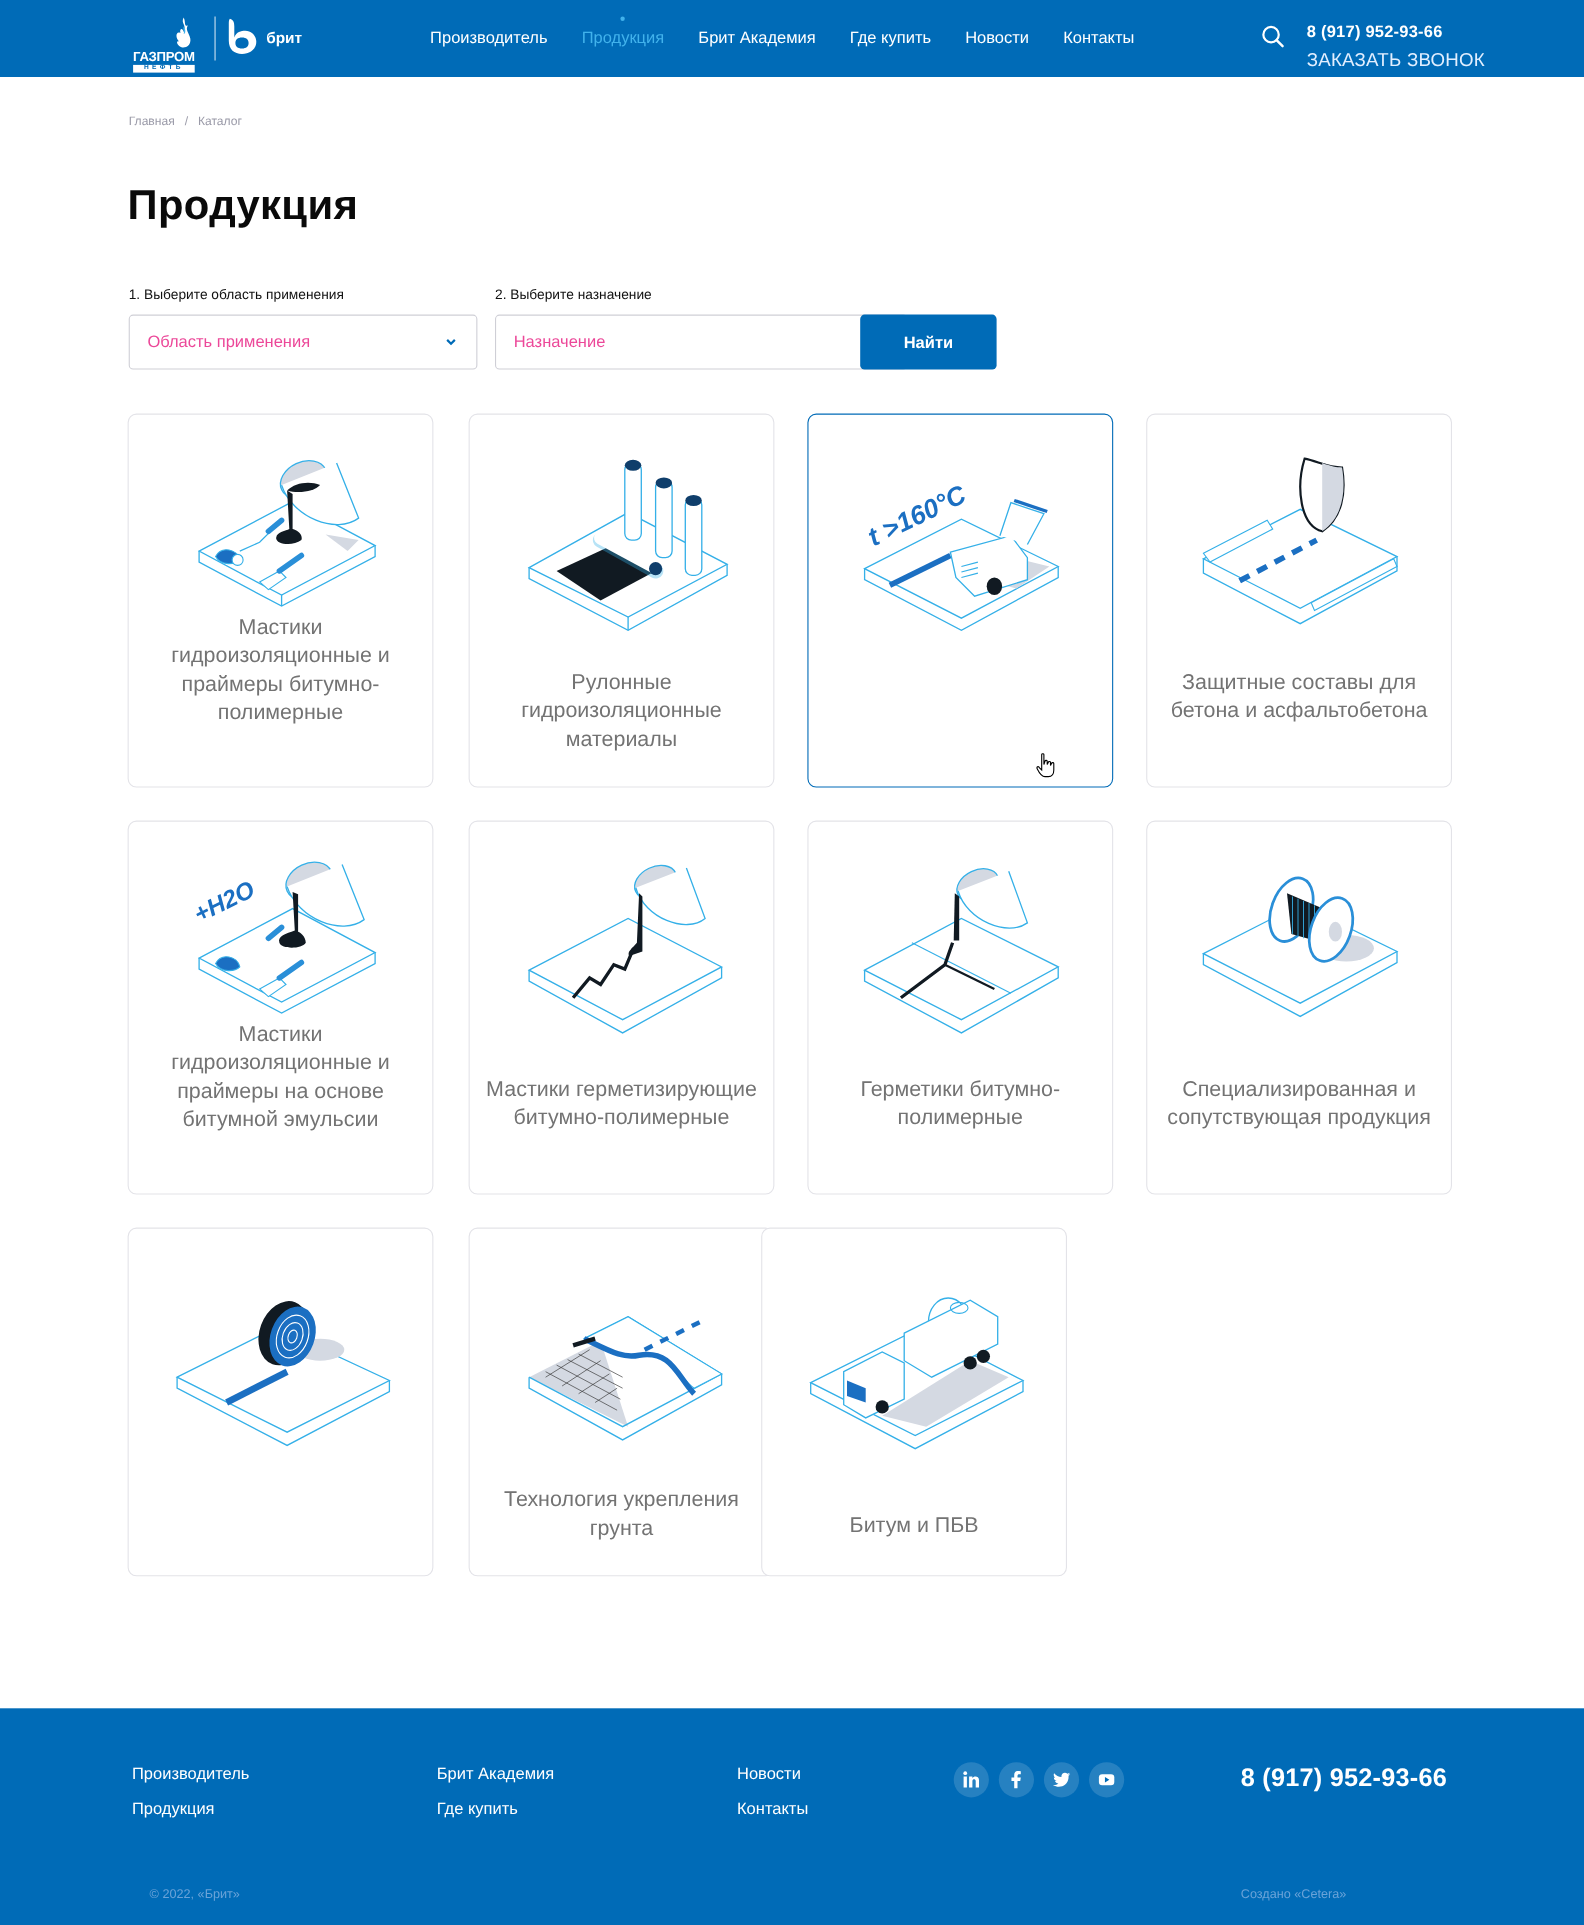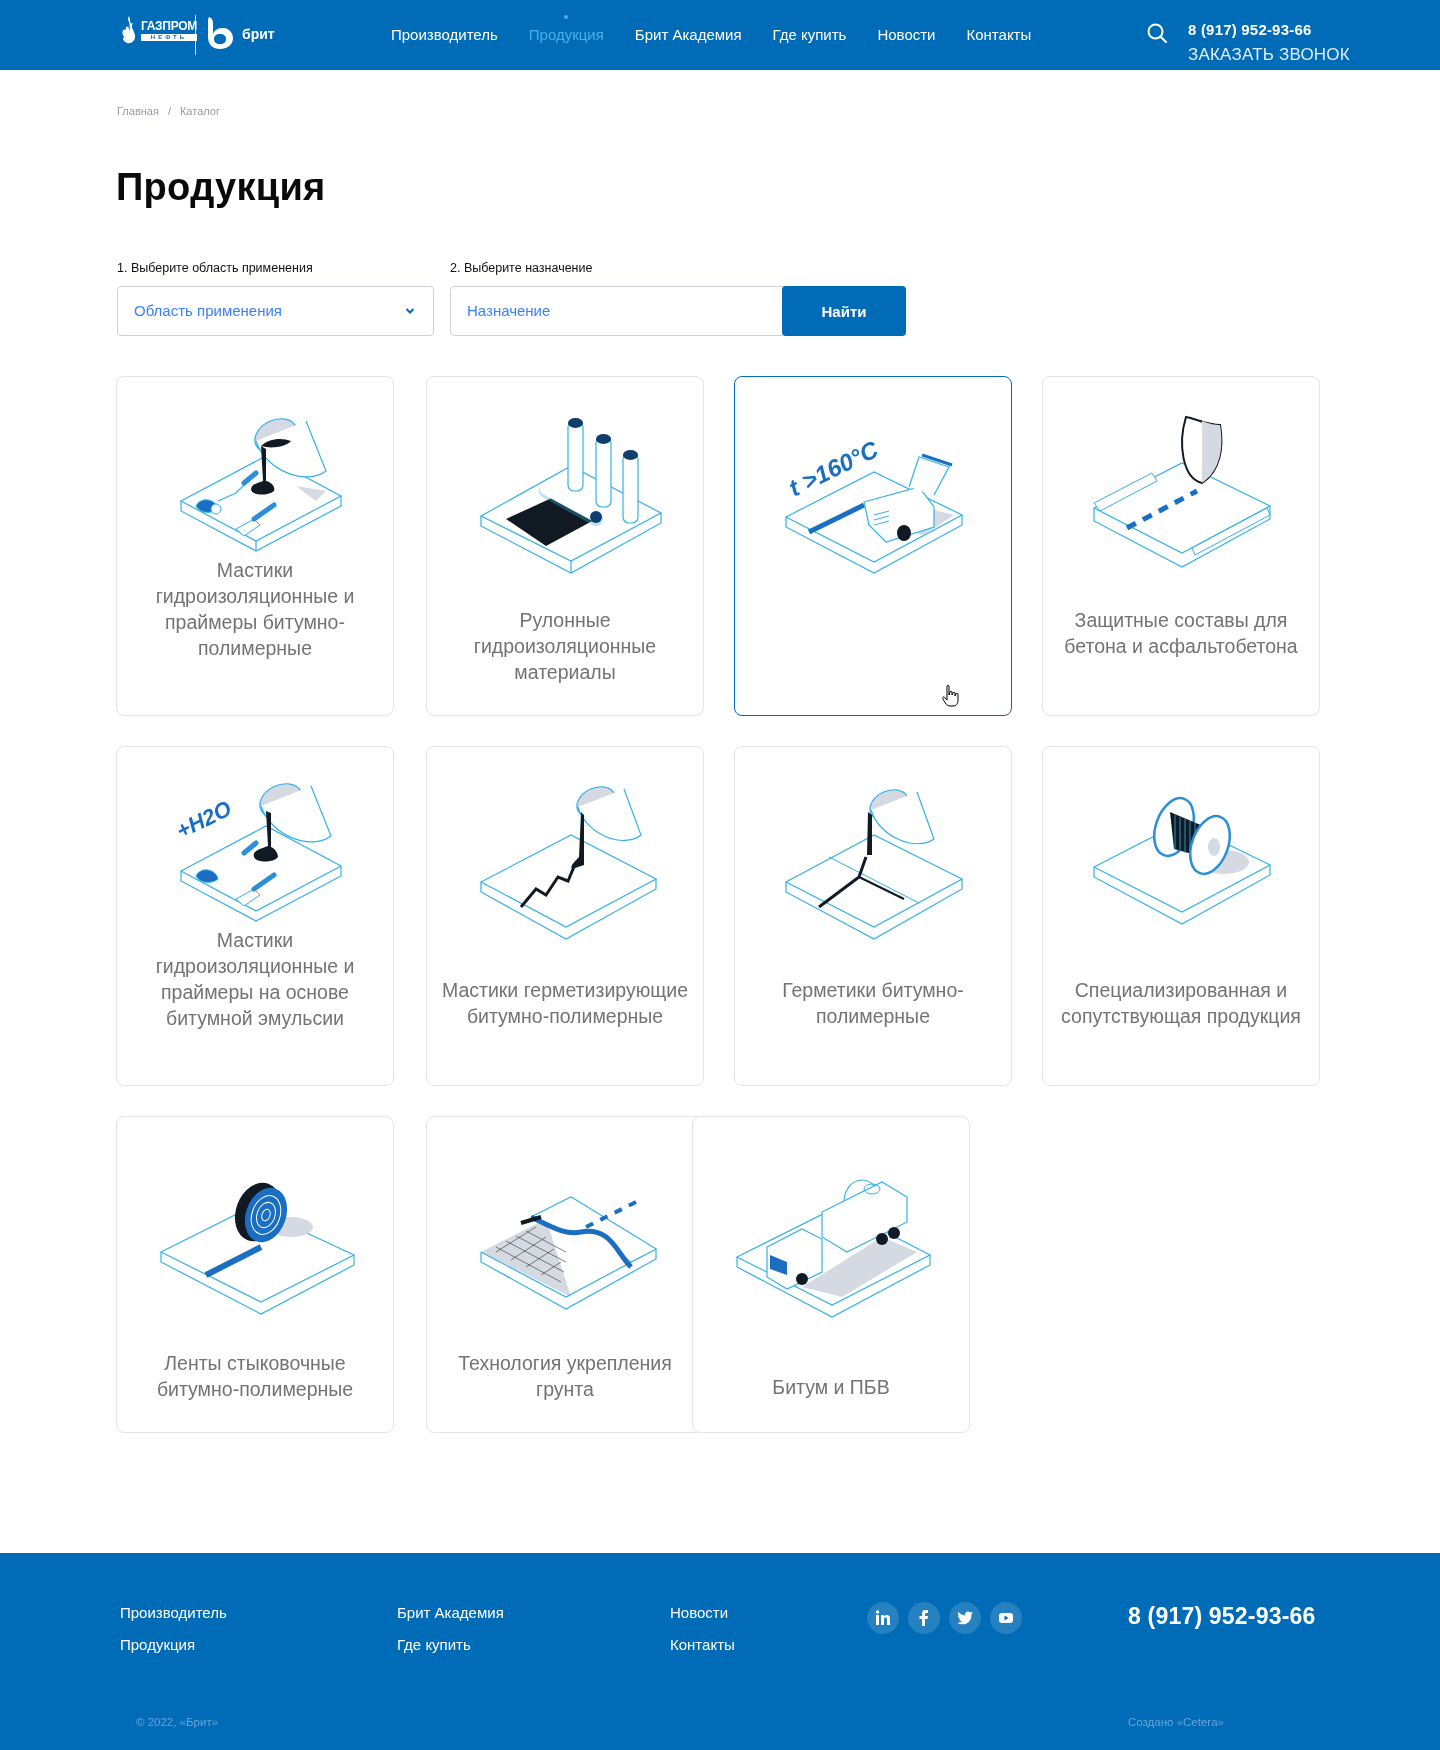--- a/index.html
+++ b/index.html
@@ -1,21 +1,21 @@
 <!DOCTYPE html>
 <html><head>
 <meta charset="utf-8">
 <style>
   * { box-sizing: border-box; margin: 0; padding: 0; }
   html, body { width: 1440px; background: #ffffff; }
   body { font-family: "Liberation Sans", "DejaVu Sans", sans-serif; color: #111; position: relative; height: 1750px; overflow: hidden; }
 
   
   .header { position: absolute; left: 0; top: 0; width: 1440px; height: 70px; background: #006bb7; }
-  .logo-gp { position: absolute; left: 119px; top: 15px; display: flex; align-items: center; color: #fff; }
+  .logo-gp { position: absolute; left: 119px; top: 15px; display: flex; align-items: flex-end; color: #fff; flex-direction: column; }
   .logo-gp .flame { width: 20px; height: 30px; }
   .logo-gp .gp-text { margin-left: 2px; display: flex; flex-direction: column; }
   .logo-gp .gp-top { font-size: 12px; font-weight: bold; letter-spacing: -0.3px; line-height: 13px; }
   .logo-gp .gp-bottom { font-size: 6px; font-weight: bold; background: #fff; color: #006bb7; letter-spacing: 3px; line-height: 7px; padding: 0 1px; margin-top: 1px; text-align: center; }
   .logo-sep { position: absolute; left: 195px; top: 15px; width: 1px; height: 40px; background: rgba(255,255,255,0.8); }
   .logo-brit { position: absolute; left: 206px; top: 16px; display: flex; align-items: center; color: #fff; }
   .logo-brit .b-mark { width: 28px; height: 34px; }
   .logo-brit .brit-text { font-size: 14px; font-weight: bold; margin-left: 8px; margin-top: 2px; }
 
   .nav { position: absolute; left: 391px; top: 26px; display: flex; gap: 0; }
@@ -29,21 +29,21 @@
 
   
   .breadcrumb { position: absolute; left: 117px; top: 105px; font-size: 11px; color: #9a9aa8; display: flex; gap: 9px; }
   .breadcrumb a { color: #9a9aa8; text-decoration: none; }
 
   .page-title { position: absolute; left: 116px; top: 166px; font-size: 38px; font-weight: bold; color: #0a0a0a; letter-spacing: 0.3px; }
 
   
   .filter-label { position: absolute; top: 261px; font-size: 12.5px; color: #111; }
   .select { position: absolute; top: 286px; height: 50px; border: 1px solid #cfcfd6; border-radius: 4px; background: #fff; cursor: pointer; }
-  .select .ph { position: absolute; left: 16px; top: 15px; font-size: 15px; color: #3b82f6; }
+  .select .ph { position: absolute; left: 16px; top: 15px; font-size: 15px; color: #ec4899; }
   .select .chev { position: absolute; right: 18px; top: 20px; width: 10px; height: 8px; }
   .find-btn { position: absolute; left: 782px; top: 286px; width: 124px; height: 50px; background: #006bb7; color: #fff; border: none; border-radius: 4px; font-size: 15px; font-family: "Liberation Sans", sans-serif; font-weight: bold; cursor: pointer; }
 
   
   .card { position: absolute; width: 278px; background: #fff; border: 1px solid #e3e3e8; border-radius: 8px; cursor: pointer; overflow: hidden; }
   .card.hover { border-color: #006bb7; }
   .card .illus { position: absolute; left: 39px; width: 200px; height: 180px; }
   .card .title { position: absolute; left: 10px; right: 10px; text-align: center; font-size: 19.5px; line-height: 26px; color: #737373; }
   .card.hover .title { color: #006bb7; }
   .cursor-hand { position: absolute; left: 940px; top: 684px; width: 22px; height: 24px; }
@@ -247,21 +247,20 @@
     <path d="M5 95 L95 50 L198 98 L105 145 Z" fill="#fff" stroke="#35b0e8" stroke-width="1.2"></path>
     <path d="M5 95 L5 105 L105 157 L198 108 L198 98" fill="none" stroke="#35b0e8" stroke-width="1.2"></path>
     <ellipse cx="135" cy="70" rx="22" ry="10" fill="#d4d9e2"></ellipse>
     <path d="M50 118 L105 90" stroke="#1b6fc2" stroke-width="6"></path>
     <ellipse cx="102" cy="55" rx="22" ry="30" fill="#111a22" transform="rotate(20 102 55)"></ellipse>
     <ellipse cx="110" cy="58" rx="20" ry="28" fill="#1b6fc2" transform="rotate(20 110 58)"></ellipse>
     <ellipse cx="110" cy="58" rx="14" ry="20" fill="none" stroke="#fff" stroke-width="1" transform="rotate(20 110 58)"></ellipse>
     <ellipse cx="110" cy="58" rx="9" ry="13" fill="none" stroke="#fff" stroke-width="1" transform="rotate(20 110 58)"></ellipse>
     <ellipse cx="110" cy="58" rx="4" ry="6" fill="none" stroke="#fff" stroke-width="1" transform="rotate(20 110 58)"></ellipse>
   </svg>
-  <div class="title" style="top:233px">Ленты стыковочные битумно-полимерные</div>
 </div>
 
 <div class="card" style="left:426px; top:1116px; height:317px">
   <svg class="illus" style="top:40px" viewBox="0 0 200 180">
     <path d="M15 95 L80 62 L105 140 Z" fill="#d4d9e2"></path>
     <path d="M15 95 L100 140 L190 92 L105 40 L65 60" fill="none" stroke="#35b0e8" stroke-width="1.2"></path>
     <path d="M15 95 L15 105 L100 152 L190 102 L190 92" fill="none" stroke="#35b0e8" stroke-width="1.2"></path>
     <g stroke="#333" stroke-width="0.6">
       <path d="M30 90 L95 125 M40 84 L98 115 M50 79 L100 105 M60 74 L100 95"></path>
       <path d="M30 95 L70 70 M45 103 L80 80 M60 110 L88 92 M75 118 L95 105"></path>

